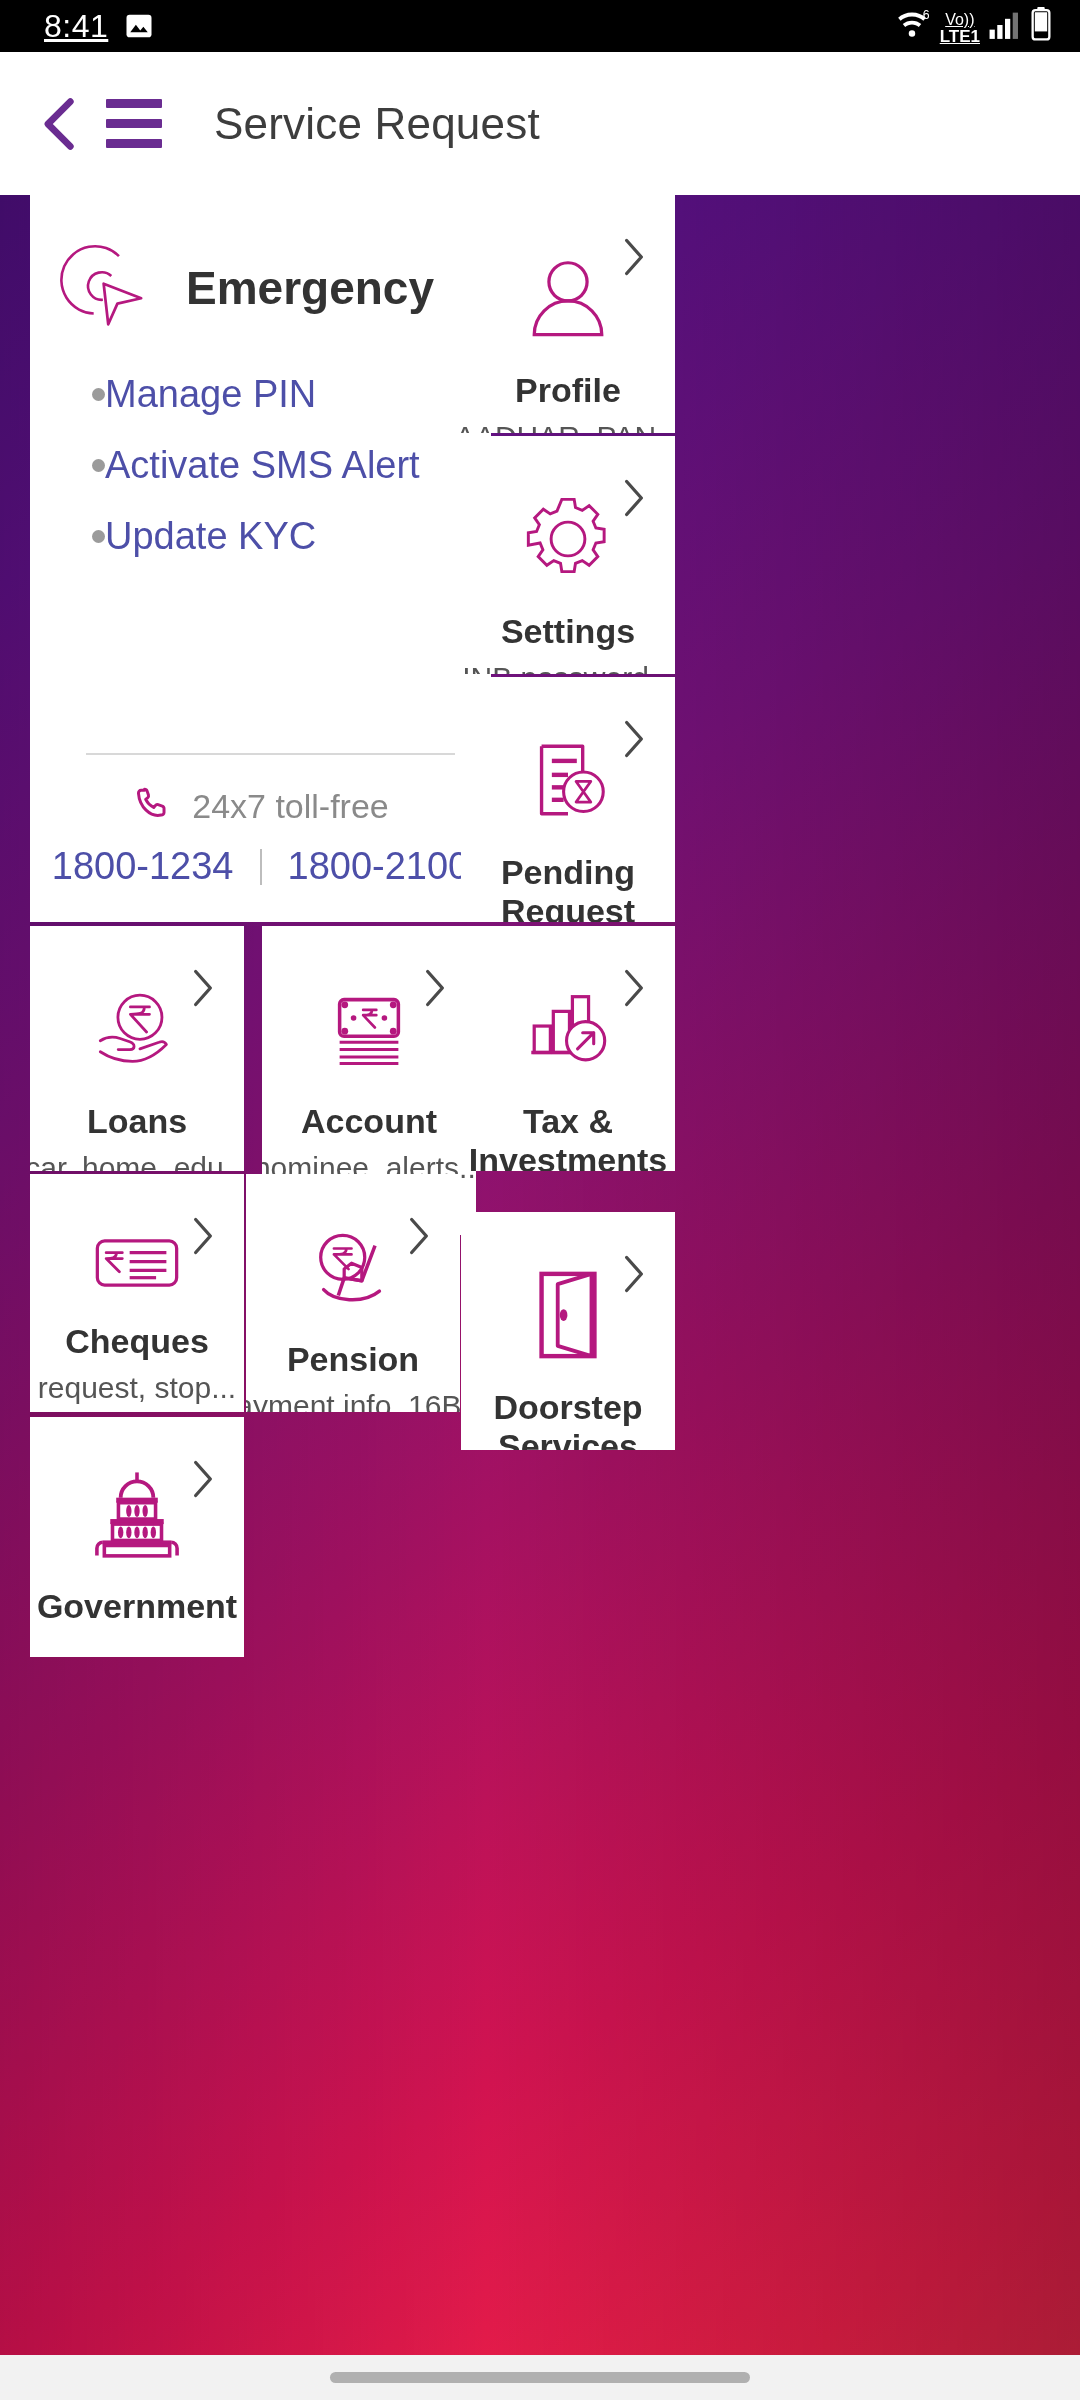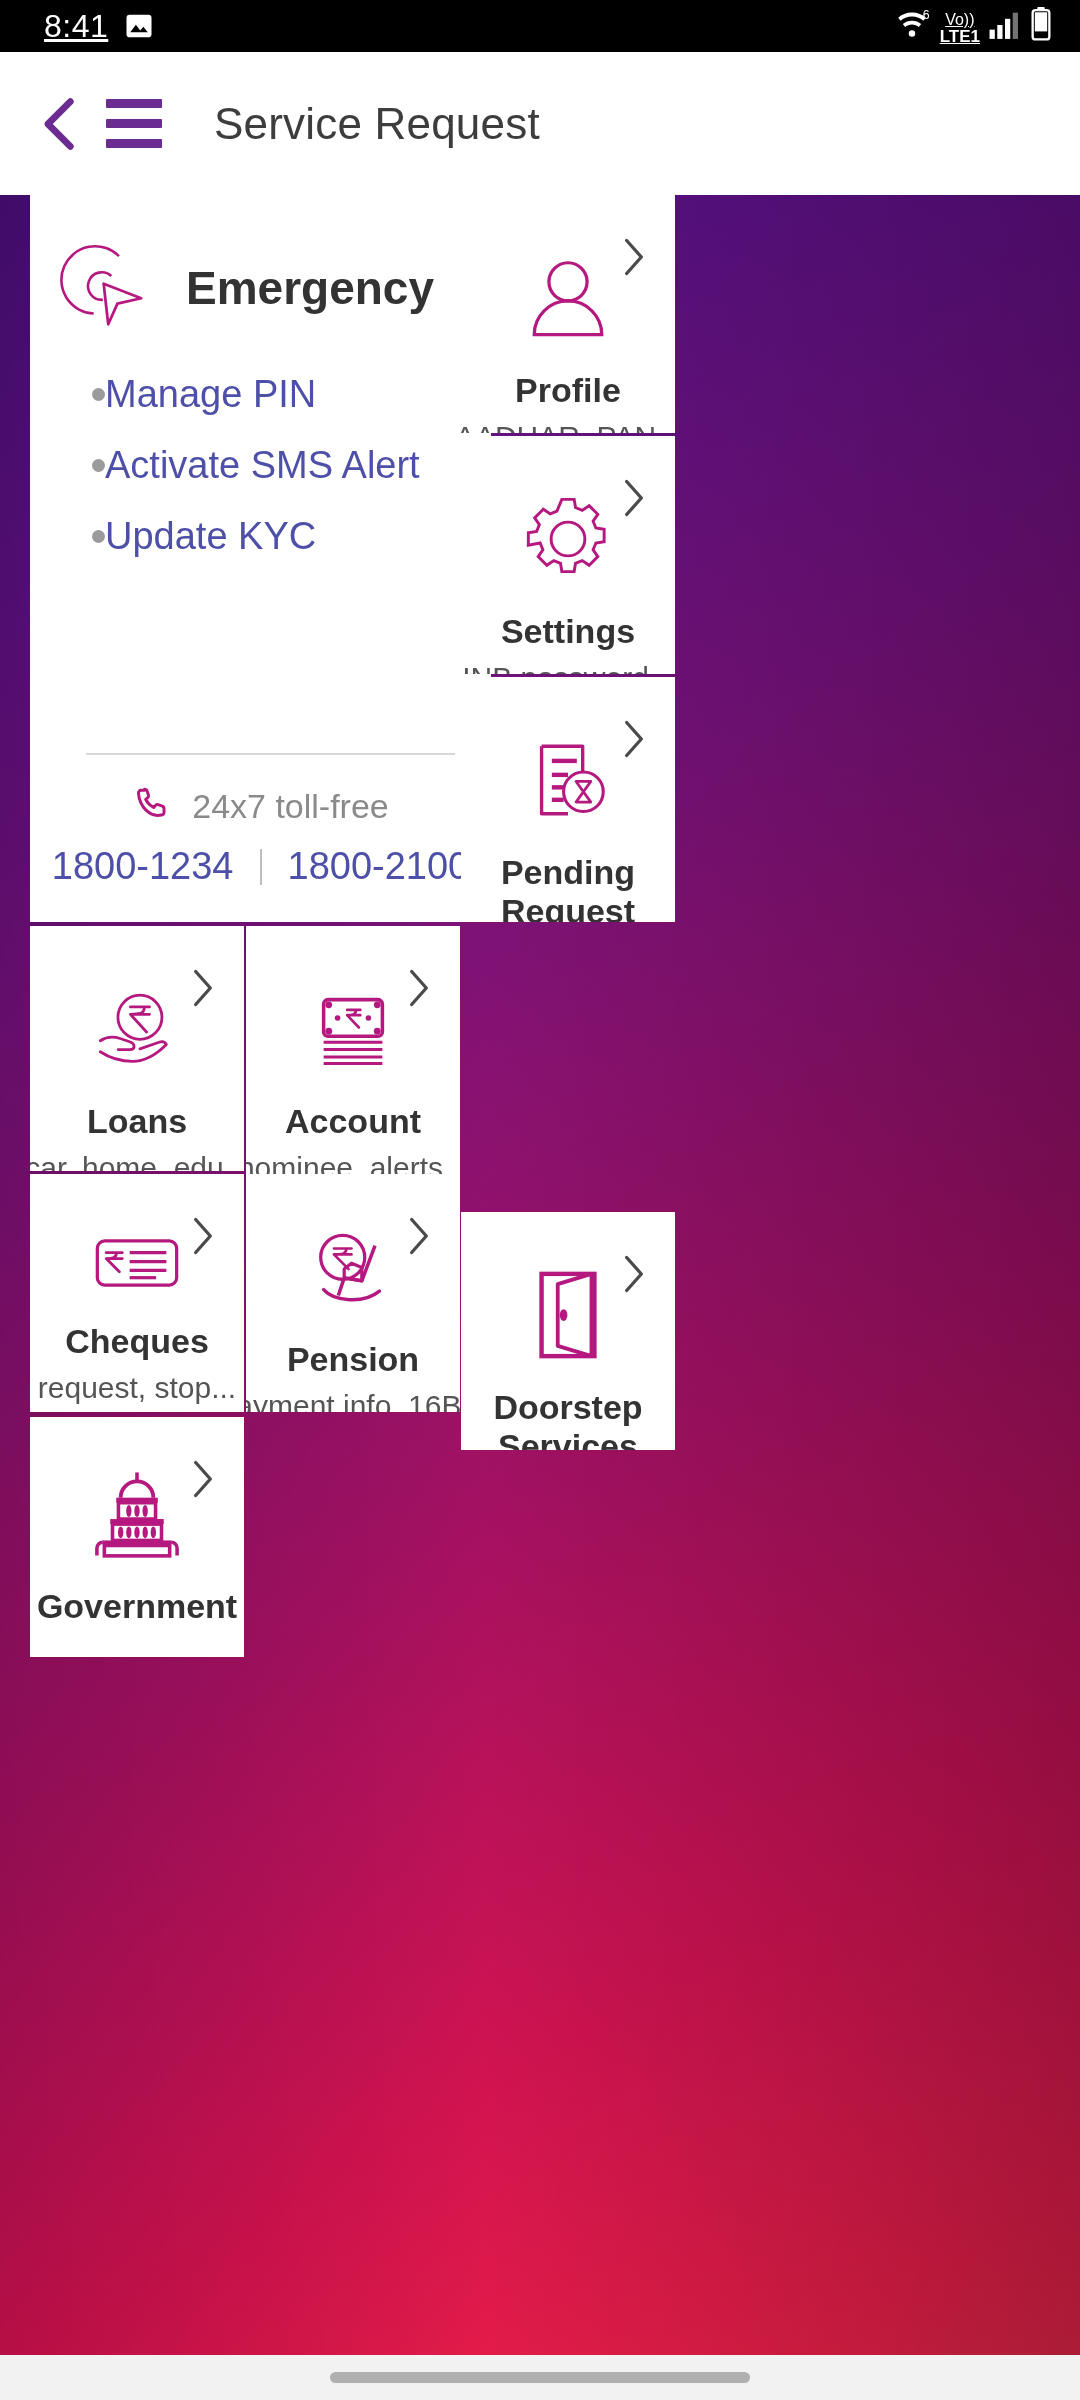--- a/index.html
+++ b/index.html
@@ -277,21 +277,21 @@
           <circle cx="34" cy="24" r="15" fill="none" stroke="#b5187f" stroke-width="1.9"></circle>
           <path d="M27.5 17h13M27.5 22h13M37 17c0 5-4 5-9.5 5l11 12" fill="none" stroke="#b5187f" stroke-width="1.9" stroke-linecap="round" stroke-linejoin="round"></path>
           <path d="M7 40c4-2.5 9-3 13.5-1.5l6.5 2.2c2 .7 3 1.9 3 3.2 0 1.3-1 2.1-2.8 2.1h-8" fill="none" stroke="#b5187f" stroke-width="1.9" stroke-linecap="round" stroke-linejoin="round"></path>
           <path d="M7 47.5c6 4 14 6.5 22 6.5 8 0 15-3.5 23-11.5-1-1.8-3-2.3-5-1.5l-13 4.5" fill="none" stroke="#b5187f" stroke-width="1.9" stroke-linecap="round" stroke-linejoin="round"></path>
         </svg>
       </div>
       <div class="tile-title">Loans</div>
       <div class="tile-sub">car, home, edu...</div>
     </div>
 
-    <div class="card" style="left:246px; top:731px; width:214px; height:309px;">
+    <div class="card" style="left:262px; top:731px; width:214px; height:309px;">
       <div class="chev">
         <svg width="30" height="44" viewBox="0 0 16 24">
           <polyline points="4,3 12,12 4,21" fill="none" stroke="#4a4a4a" stroke-width="1.8" stroke-linecap="round" stroke-linejoin="round"></polyline>
         </svg>
       </div>
       <div class="tile-icon">
         <svg width="94" height="94" viewBox="0 0 64 64">
           <rect x="12" y="12" width="40" height="25" rx="3" fill="none" stroke="#b5187f" stroke-width="2.4"></rect>
           <circle cx="15.5" cy="15.5" r="2.3" fill="#b5187f"></circle>
           <circle cx="48.5" cy="15.5" r="2.3" fill="#b5187f"></circle>
@@ -303,20 +303,40 @@
           <line x1="12" y1="41" x2="52" y2="41" stroke="#b5187f" stroke-width="2"></line>
           <line x1="12" y1="46" x2="52" y2="46" stroke="#b5187f" stroke-width="2"></line>
           <line x1="12" y1="51" x2="52" y2="51" stroke="#b5187f" stroke-width="2"></line>
           <line x1="12" y1="55.5" x2="52" y2="55.5" stroke="#b5187f" stroke-width="2"></line>
         </svg>
       </div>
       <div class="tile-title">Account</div>
       <div class="tile-sub">nominee, alerts...</div>
     </div>
 
+    <div class="card" style="left:461px; top:731px; width:214px; height:245px;">
+      <div class="chev">
+        <svg width="30" height="44" viewBox="0 0 16 24">
+          <polyline points="4,3 12,12 4,21" fill="none" stroke="#4a4a4a" stroke-width="1.8" stroke-linecap="round" stroke-linejoin="round"></polyline>
+        </svg>
+      </div>
+      <div class="tile-icon">
+        <svg width="94" height="94" viewBox="0 0 64 64">
+          <rect x="9" y="30" width="11" height="18" fill="none" stroke="#b5187f" stroke-width="2.2"></rect>
+          <rect x="22" y="20" width="11" height="28" fill="none" stroke="#b5187f" stroke-width="2.2"></rect>
+          <rect x="35" y="10" width="11" height="38" fill="none" stroke="#b5187f" stroke-width="2.2"></rect>
+          <line x1="7" y1="48" x2="48" y2="48" stroke="#b5187f" stroke-width="2.4"></line>
+          <circle cx="44" cy="40" r="13" fill="#ffffff" stroke="#b5187f" stroke-width="2.1"></circle>
+          <path d="M38.5 45.5 L49.5 34.5 M42 34.5h7.5V42" fill="none" stroke="#b5187f" stroke-width="2.1" stroke-linecap="round" stroke-linejoin="round"></path>
+        </svg>
+      </div>
+      <div class="tile-title" style="white-space:pre-line;">Tax &amp;
+Investments</div>
+
+    </div>
 
     <div class="card" style="left:30px; top:979px; width:214px; height:238px;">
       <div class="chev">
         <svg width="30" height="44" viewBox="0 0 16 24">
           <polyline points="4,3 12,12 4,21" fill="none" stroke="#4a4a4a" stroke-width="1.8" stroke-linecap="round" stroke-linejoin="round"></polyline>
         </svg>
       </div>
       <div class="tile-icon">
         <svg width="94" height="66" viewBox="0 0 64 44">
           <rect x="5" y="7" width="54" height="30" rx="5" fill="none" stroke="#b5187f" stroke-width="2.2"></rect>

